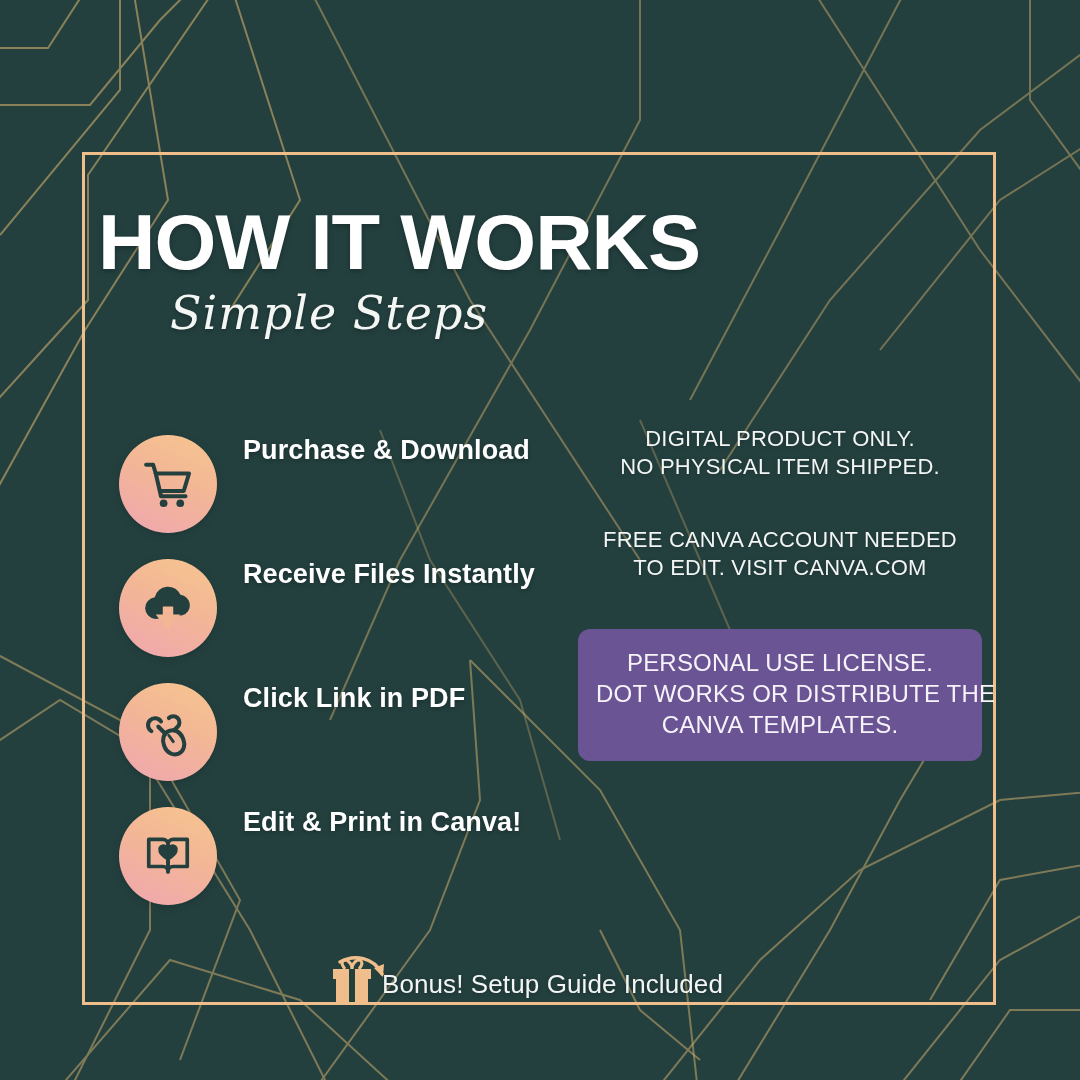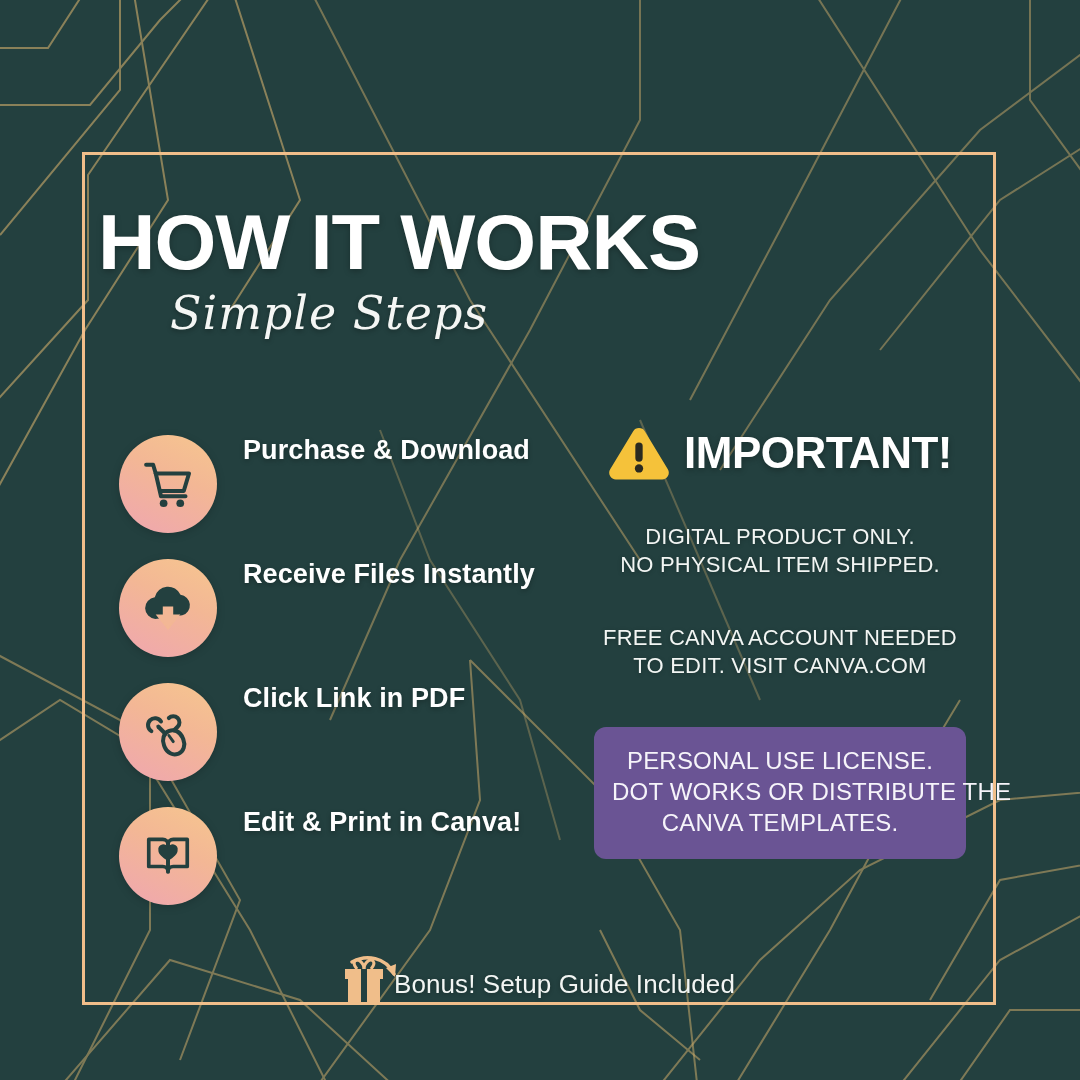--- a/index.html
+++ b/index.html
@@ -96,34 +96,34 @@
     letter-spacing:.2px;
     text-shadow:0 1px 4px rgba(0,0,0,.25);
   }
   #notice-para-1 { margin-bottom:46px; }
   #notice-para-2 { margin-bottom:48px; }
 
   #license-box {
     background:#6A5494;
     border-radius:12px;
     padding:18px 18px 20px;
-    width:372px;
+    width:404px;
     margin:0 auto;
   }
   #license-text {
     font-size:24px;
     color:#F6F4FA;
     line-height:1.3;
     letter-spacing:.2px;
   }
 
   
   #bonus {
     position:absolute;
-    left:342px; top:958px;
+    left:330px; top:958px;
     display:flex; align-items:flex-end; gap:8px;
     z-index:4;
   }
   #bonus-gift { margin-bottom:0; }
   #bonus-label {
     font-size:26px;
     color:#F2F5F3;
     letter-spacing:.1px;
     padding-bottom:4px;
     text-shadow:0 1px 4px rgba(0,0,0,.3);
@@ -233,28 +233,20 @@
           <path d="M32 38 c-7 -5 -11 -8 -11 -12.5 a5.2 5.2 0 0 1 11 -2.4 a5.2 5.2 0 0 1 11 2.4 C43 30 39 33 32 38 z" fill="#23403F" stroke="none"></path>
         </svg>
       </div>
       <div class="step-label">Edit &amp; Print in Canva!</div>
     </div>
 
   </div>
 
   <div id="notice">
 
-    <div id="important-row">
-      <svg width="62" height="56" viewBox="0 0 64 58">
-        <path d="M32 3 a7 7 0 0 1 6 3.4 L62 46 a7 7 0 0 1 -6 10.4 H8 A7 7 0 0 1 2 46 L26 6.4 A7 7 0 0 1 32 3 z" fill="#F5C23A"></path>
-        <rect x="28.2" y="18" width="7.6" height="20" rx="3.8" fill="#2A2A20"></rect>
-        <circle cx="32" cy="45" r="4.3" fill="#2A2A20"></circle>
-      </svg>
-      <div id="important-text">IMPORTANT!</div>
-    </div>
 
     <div class="notice-para" id="notice-para-1">
       <div class="nowrap">DIGITAL PRODUCT ONLY.</div>
       <div class="nowrap">NO PHYSICAL ITEM SHIPPED.</div>
     </div>
 
     <div class="notice-para" id="notice-para-2">
       <div class="nowrap">FREE CANVA ACCOUNT NEEDED</div>
       <div class="nowrap">TO EDIT. VISIT CANVA.COM</div>
     </div>

